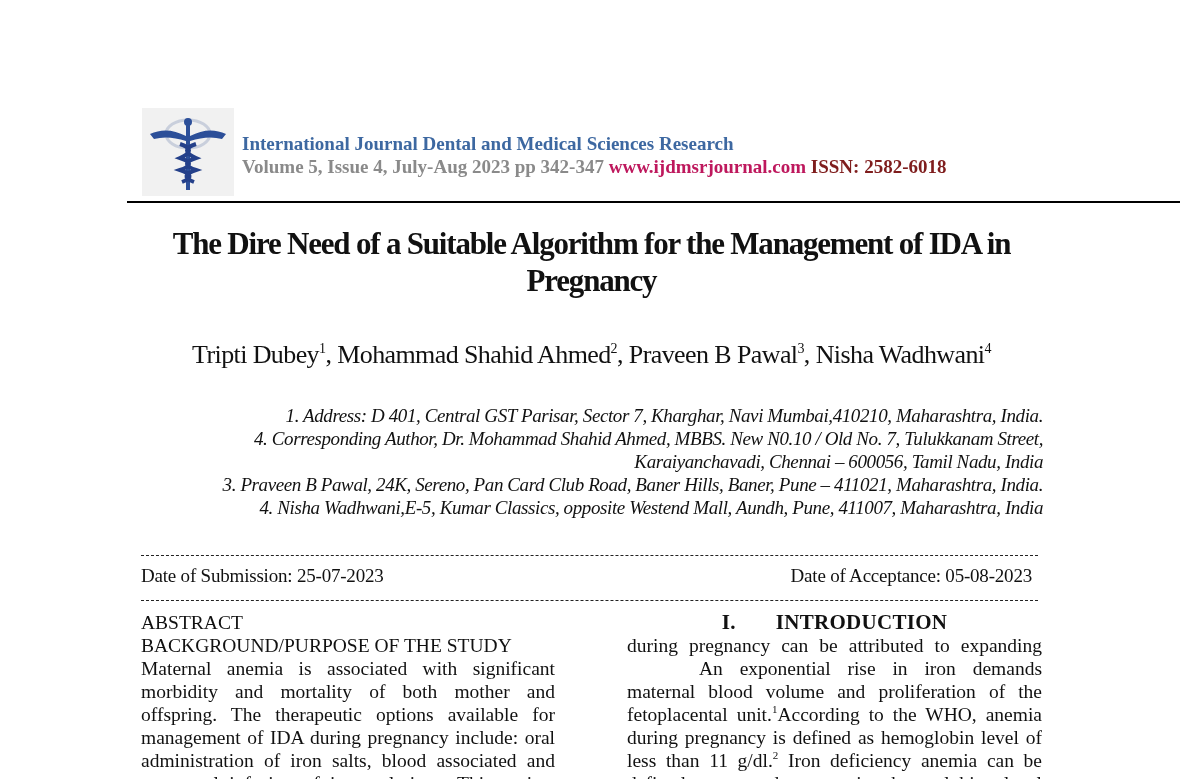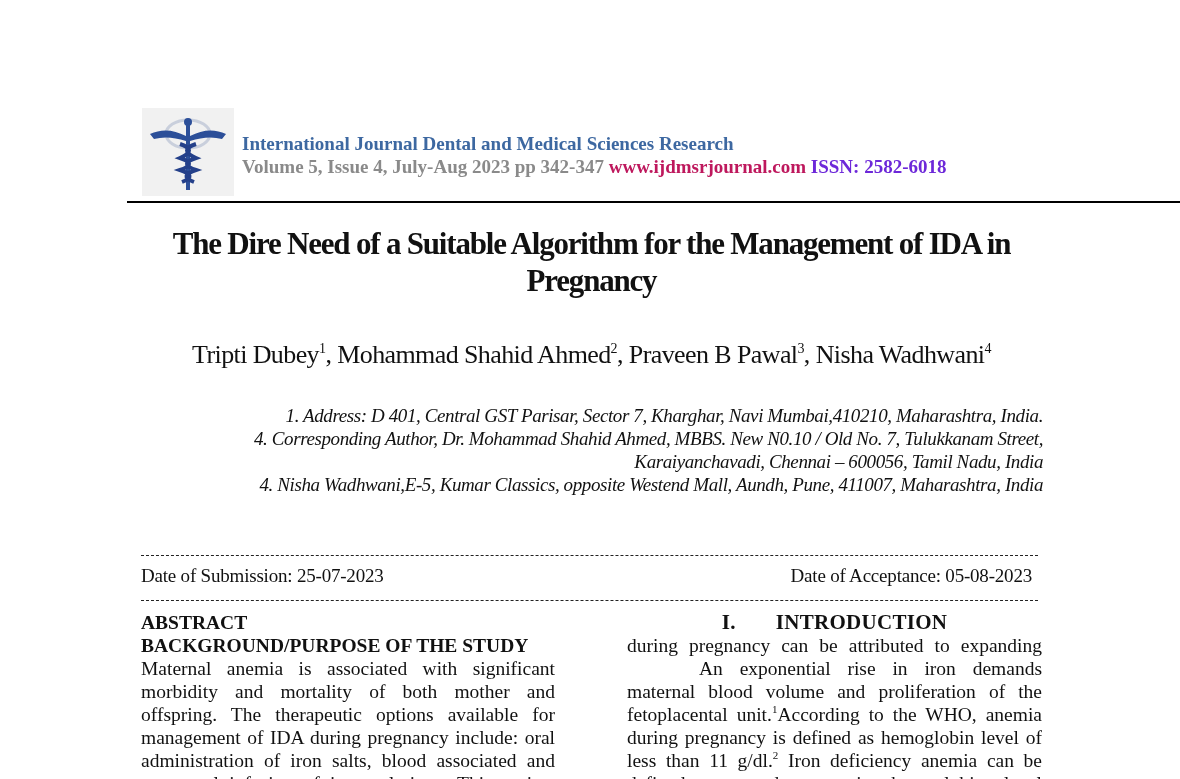--- a/index.html
+++ b/index.html
@@ -16,21 +16,21 @@
   .logo svg { width: 92px; height: 88px; display: block; }
   .jt {
     position: absolute; left: 242px; top: 133px;
     font-weight: bold; font-size: 19px; color: #3d68a1; white-space: nowrap;
   }
   .jv {
     position: absolute; left: 242px; top: 156px;
     font-weight: bold; font-size: 19px; color: #8a8a8a; white-space: nowrap;
   }
   .jv .url { color: #be185d; }
-  .jv .issn { color: #6d28d9; }
+  .jv .issn { color: #7f1d1d; }
   .hrule {
     position: absolute; left: 127px; top: 201px; width: 1053px; height: 2px; background: #000;
   }
   .title {
     position: absolute; left: 130px; top: 226px; width: 923px;
     text-align: center; font-weight: bold; font-size: 31px; line-height: 36px;
     letter-spacing: -1.2px; transform: scaleY(1.05);
   }
   .authors {
     position: absolute; left: 140px; top: 340px; width: 903px;
@@ -49,21 +49,21 @@
   }
   .dates {
     position: absolute; left: 141px; top: 565px; width: 891px;
     font-size: 19px; display: flex; justify-content: space-between; letter-spacing: -0.2px;
   }
   .col {
     position: absolute; top: 611px; font-size: 19.5px; line-height: 23px;
   }
   .col.left { left: 141px; width: 414px; }
   .col.right { left: 627px; width: 415px; }
-  .h-bold { font-weight: bold; margin: 0; font-size: 19.5px; }
+  .h-bold { font-weight: normal; margin: 0; font-size: 19.5px; }
   .just { text-align: justify; text-align-last: justify; margin: 0; }
   .intro-h { text-align: center; font-weight: bold; font-size: 21px; margin: 0; letter-spacing: 0.3px; }
   .intro-h .num { margin-right: 40px; }
   .indent { text-indent: 72px; }
   .col sup { font-size: 11px; vertical-align: 8px; line-height: 0; }
 </style>
 </head>
 <body>
 
 <div class="logo">
@@ -88,20 +88,21 @@
 
 <div class="title">The Dire Need of a Suitable Algorithm for the Management of IDA in Pregnancy</div>
 
 <div class="authors">
   <span>Tripti Dubey</span><sup>1</sup>, <span>Mohammad Shahid Ahmed</span><sup>2</sup>, <span>Praveen B Pawal</span><sup>3</sup>, <span>Nisha Wadhwani</span><sup>4</sup>
 </div>
 
 <div class="affil">
   <p>1. Address: D 401, Central GST Parisar, Sector 7, Kharghar, Navi Mumbai,410210, Maharashtra, India.</p>
   <p>4. Corresponding Author, Dr. Mohammad Shahid Ahmed, MBBS. New N0.10 / Old No. 7, Tulukkanam Street, Karaiyanchavadi, Chennai – 600056, Tamil Nadu, India</p>
+  <p>3. Praveen B Pawal, 24K, Sereno, Pan Card Club Road, Baner Hills, Baner, Pune – 411021, Maharashtra, India.</p>
   <p>4. Nisha Wadhwani,E-5, Kumar Classics, opposite Westend Mall, Aundh, Pune, 411007, Maharashtra, India</p>
 </div>
 
 <div class="dash" style="top:555px;"></div>
 <div class="dates">
   <span>Date of Submission: 25-07-2023</span>
   <span>Date of Acceptance: 05-08-2023</span>
 </div>
 <div class="dash" style="top:600px;"></div>
 

